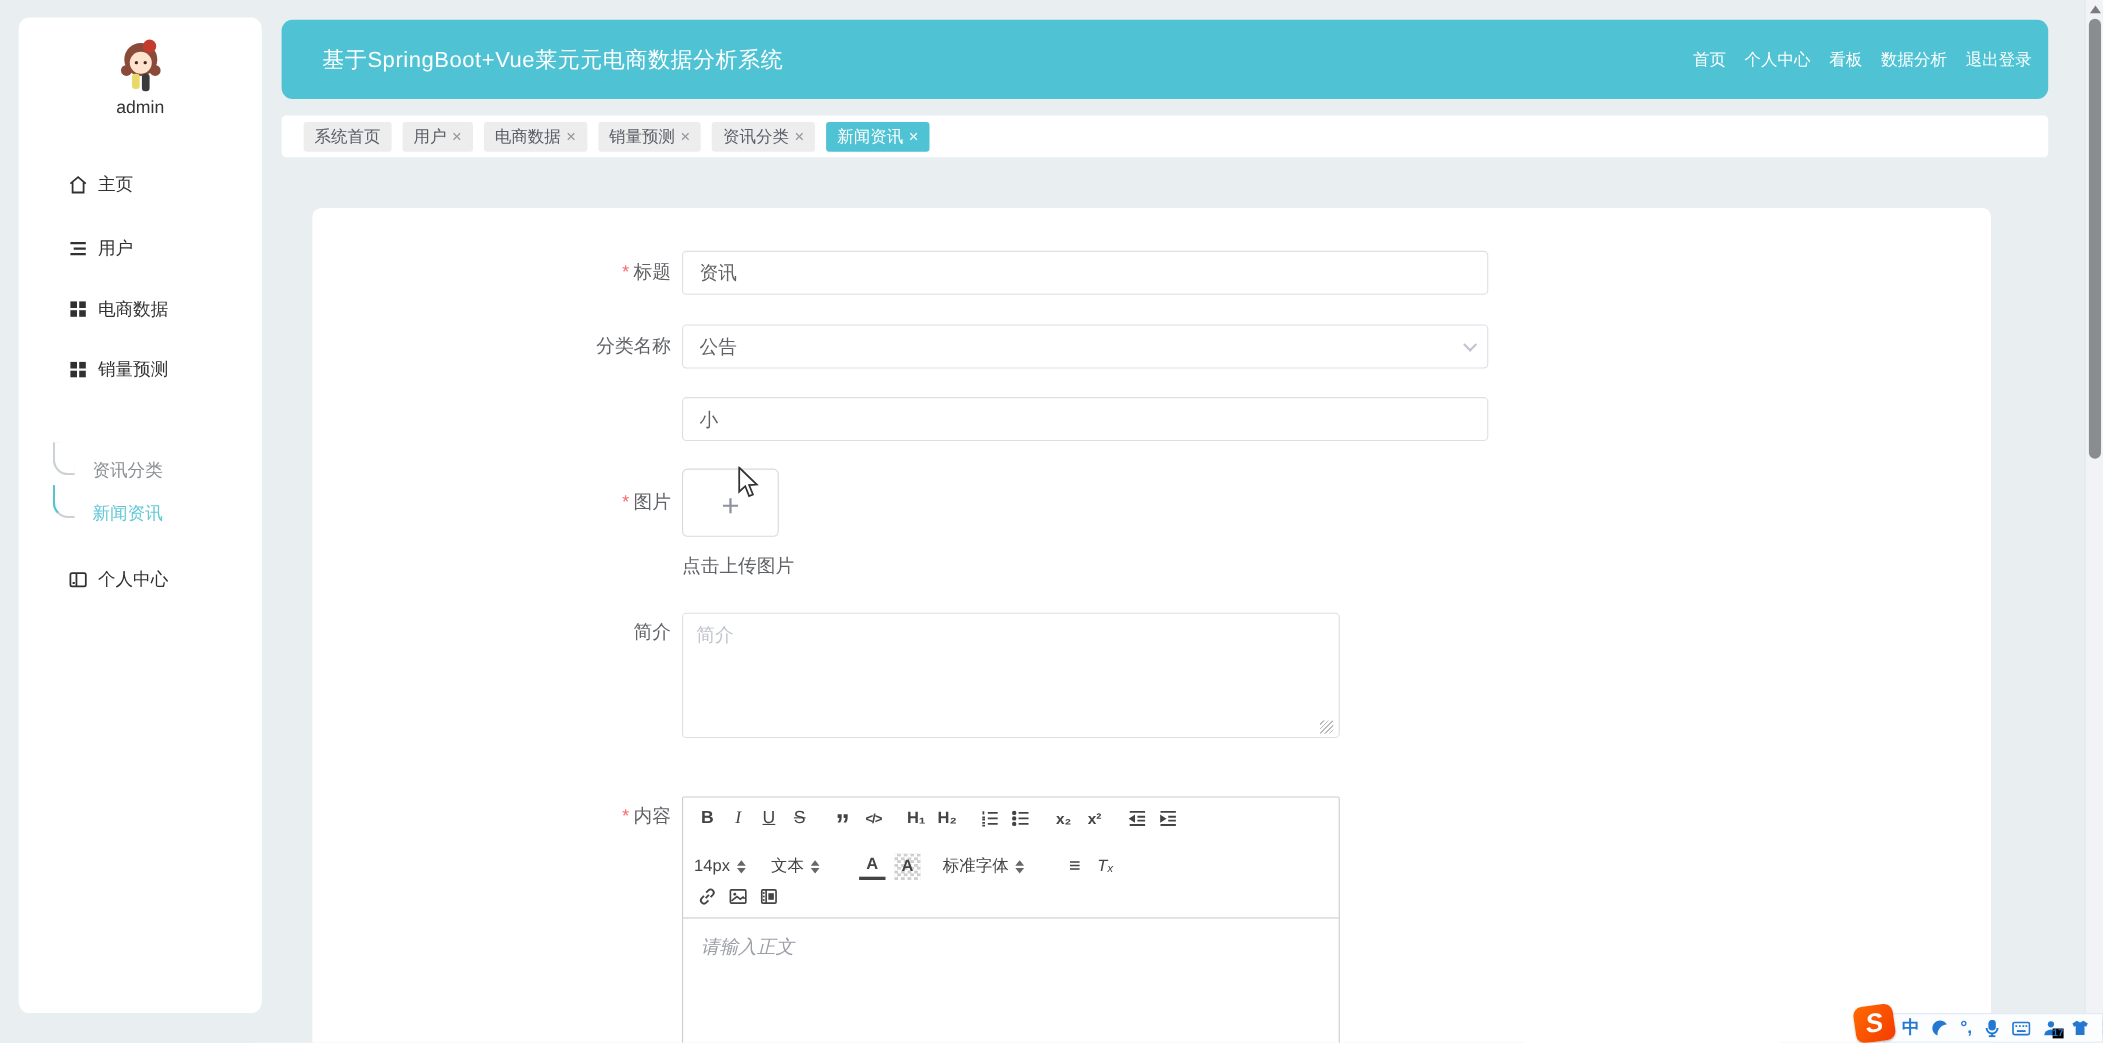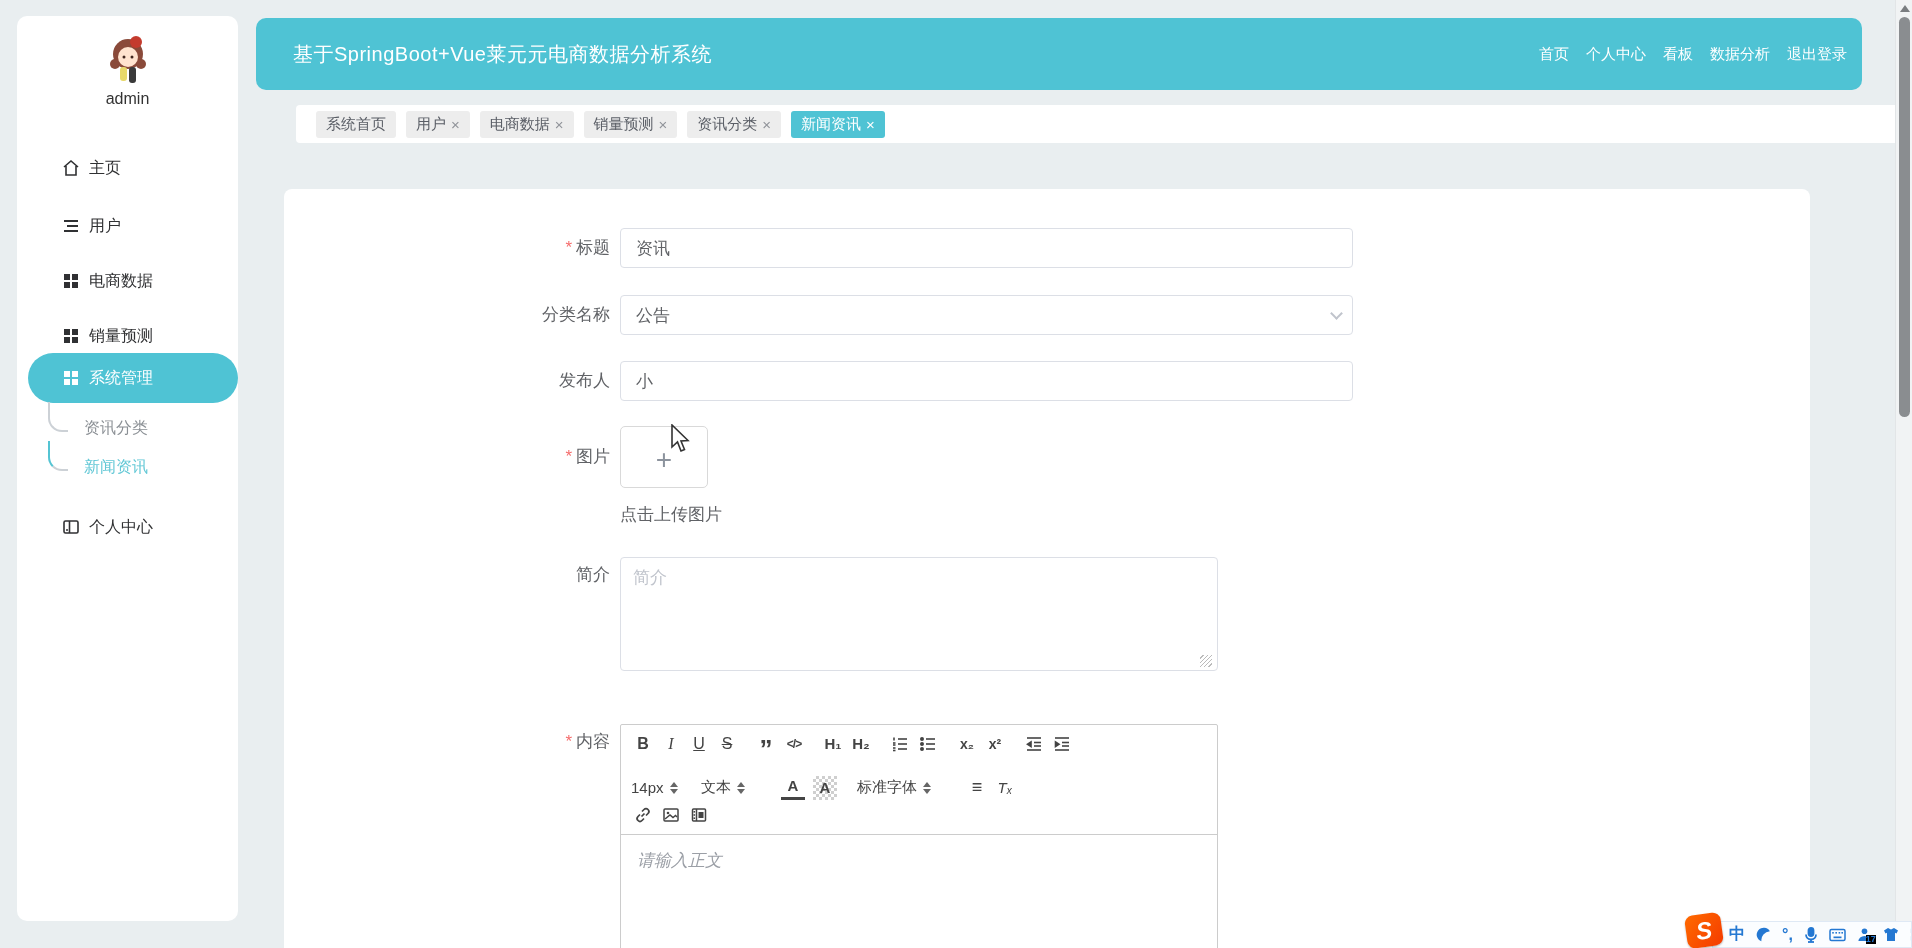--- a/index.html
+++ b/index.html
@@ -25,21 +25,21 @@
   .sub2 .connector { border-left-color:#54c4d3; }
   .nav-personal { top:491px; }
 
   
   .header { position:absolute; left:256px; top:18px; width:1606px; height:72px; background:var(--accent); border-radius:10px; display:flex; align-items:center; }
   .header-title { margin-left:37px; font-size:20px; font-weight:normal; color:#fff; letter-spacing:.5px; }
   .header-nav { margin-left:auto; margin-right:15px; display:flex; gap:17px; }
   .header-nav a { color:#fff; font-size:15px; text-decoration:none; cursor:pointer; }
 
   
-  .tabstrip { position:absolute; left:256px; top:105px; width:1606px; height:38px; background:#fff; border-radius:4px; display:flex; align-items:center; padding-left:20px; gap:10px;margin-left:40px; }
+  .tabstrip { position:absolute; left:256px; top:105px; width:1606px; height:38px; background:#fff; border-radius:4px; display:flex; align-items:center; padding-left:20px; gap:10px; }
   .tab { height:27px; display:inline-flex; align-items:center; padding:0 10px; background:#ededed; border-radius:3px; font-size:15px; color:#5a5e66; cursor:pointer; }
   .tab .x { margin-left:5px; color:#909399; font-size:15px; cursor:pointer; }
   .tab.active { background:var(--accent); color:#fff; }
   .tab.active .x { color:#fff; }
 
   
   .content { position:absolute; left:284px; top:189px; width:1526px; height:759px; background:#fff; border-radius:8px 8px 0 0; overflow:hidden; }
   .flabel { position:absolute; left:0; width:326px; text-align:right; font-size:17px; color:#606266; line-height:40px; }
   .req { color:#f56c6c; margin-right:4px; }
   .ctrl { position:absolute; left:336px; }
@@ -148,31 +148,20 @@
     <span class="ic">
       <svg class="tico" viewBox="0 0 18 18" fill="#303133">
           <rect x="2" y="2" width="6" height="6"></rect>
           <rect x="10" y="2" width="6" height="6"></rect>
           <rect x="2" y="10" width="6" height="6"></rect>
           <rect x="10" y="10" width="6" height="6"></rect>
         </svg>
     </span>
     <span>销量预测</span>
   </div>
-  <div class="nav-item nav-sys active">
-    <span class="ic">
-      <svg class="tico" viewBox="0 0 18 18" fill="#ffffff">
-          <rect x="2" y="2" width="6" height="6"></rect>
-          <rect x="10" y="2" width="6" height="6"></rect>
-          <rect x="2" y="10" width="6" height="6"></rect>
-          <rect x="10" y="10" width="6" height="6"></rect>
-        </svg>
-    </span>
-    <span>系统管理</span>
-  </div>
 
   <div class="sub-item sub1">
     <span class="connector"></span>
     <span>资讯分类</span>
   </div>
   <div class="sub-item sub2">
     <span class="connector"></span>
     <span>新闻资讯</span>
   </div>
 
@@ -231,21 +220,20 @@
   <div class="ctrl c1"><input class="tinput" type="text" value="资讯" style=""></div>
 
   <div class="flabel lab2"><span>分类名称</span></div>
   <div class="ctrl c2">
     <div class="sel-wrap">
       <input class="tinput" type="text" readonly="" value="公告" style="">
       <span class="chev"></span>
     </div>
   </div>
 
-  <div class="flabel lab3"><span>发布人</span></div>
   <div class="ctrl c3"><input class="tinput" type="text" value="小" style=""></div>
 
   <div class="flabel lab4"><span class="req">*</span><span>图片</span></div>
   <div class="ctrl c4">
     <div class="upload-box">
       <span class="plus">+</span>
     </div>
   </div>
   <div class="upload-hint">点击上传图片</div>
 

